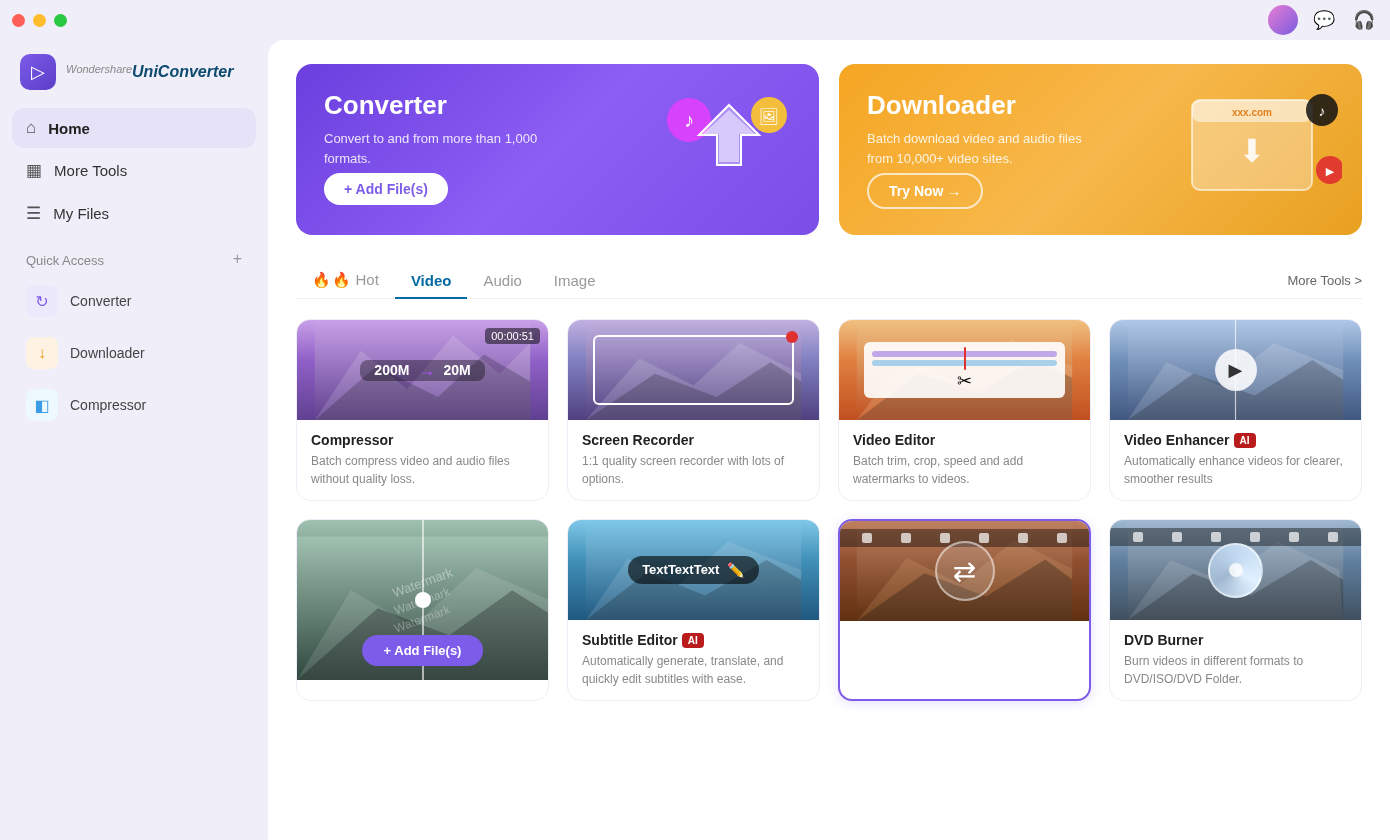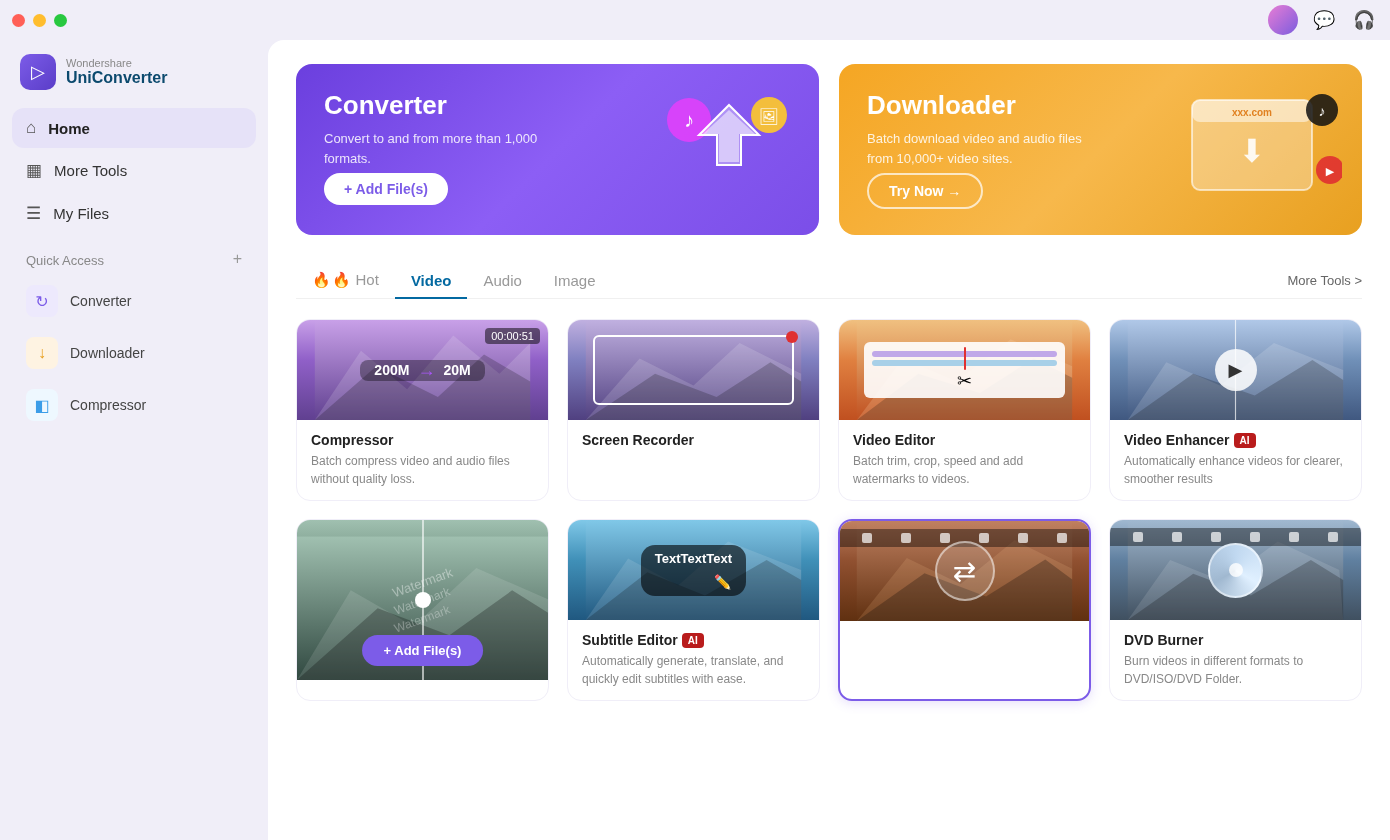--- a/index.html
+++ b/index.html
@@ -71,21 +71,21 @@
       padding: 6px 8px 16px;
     }
     .logo-icon {
       width: 36px; height: 36px;
       background: linear-gradient(135deg, #7c5ce8, #5a3dc8);
       border-radius: 10px;
       display: flex; align-items: center; justify-content: center;
       color: white; font-size: 18px;
     }
     .logo-text {
-      display: flex; flex-direction: column;
+      display: flex; flex-direction: row; font-style: italic;
     }
     .logo-brand { font-size: 11px; color: #888; }
     .logo-name { font-size: 16px; font-weight: 700; color: #0c4a6e; }
 
     .sidebar-nav-item {
       display: flex;
       align-items: center;
       gap: 12px;
       padding: 10px 14px;
       border-radius: 12px;
@@ -427,21 +427,21 @@
     }
 
     
     .subtitle-text-box {
       background: rgba(0,0,0,0.6);
       color: white;
       border-radius: 14px;
       padding: 6px 14px;
       font-size: 13px;
       font-weight: 600;
-      display: flex; align-items: flex-end; gap: 8px; flex-direction: column;
+      display: flex; align-items: flex-start; gap: 8px;
     }
     .edit-pen { font-size: 14px; }
 
     
     .merger-icon-box {
       width: 60px; height: 60px;
       background: rgba(255,255,255,0.15);
       border: 2px solid rgba(255,255,255,0.5);
       border-radius: 50%;
       display: flex; align-items: center; justify-content: center;
@@ -685,20 +685,21 @@
           <div class="card-thumb-overlay">
             <div class="record-frame">
               <div class="record-dot"></div>
             </div>
           </div>
         </div>
         <div class="card-info">
           <div class="card-title">
             <span>Screen Recorder</span>
           </div>
+          <div class="card-desc">1:1 quality screen recorder with lots of options.</div>
         </div>
       </div>
 
       <div class="tool-card">
         <div class="card-thumb thumb-video-editor">
           <svg class="mountain-svg" viewBox="0 0 280 130" preserveAspectRatio="xMidYMax meet">
             <defs>
               <linearGradient id="g3" x1="0" y1="0" x2="0" y2="1">
                 <stop offset="0%" stop-color="#f0c080"></stop>
                 <stop offset="100%" stop-color="#c05020"></stop>

